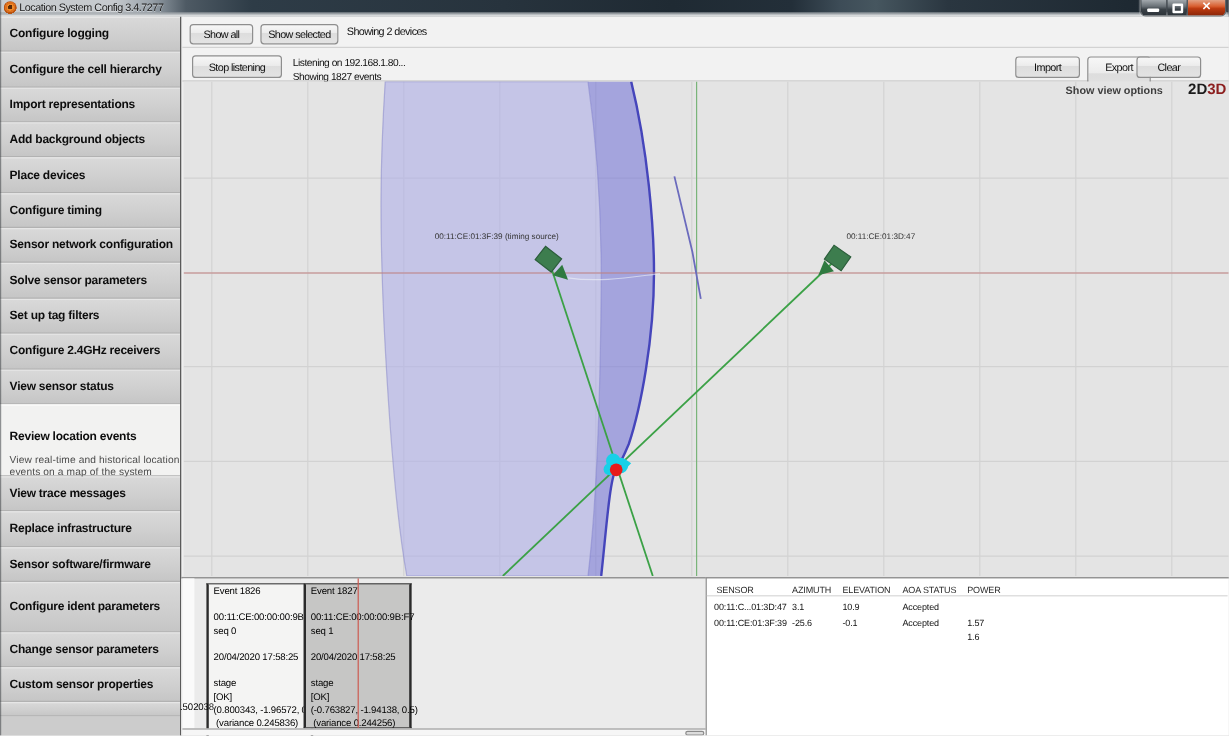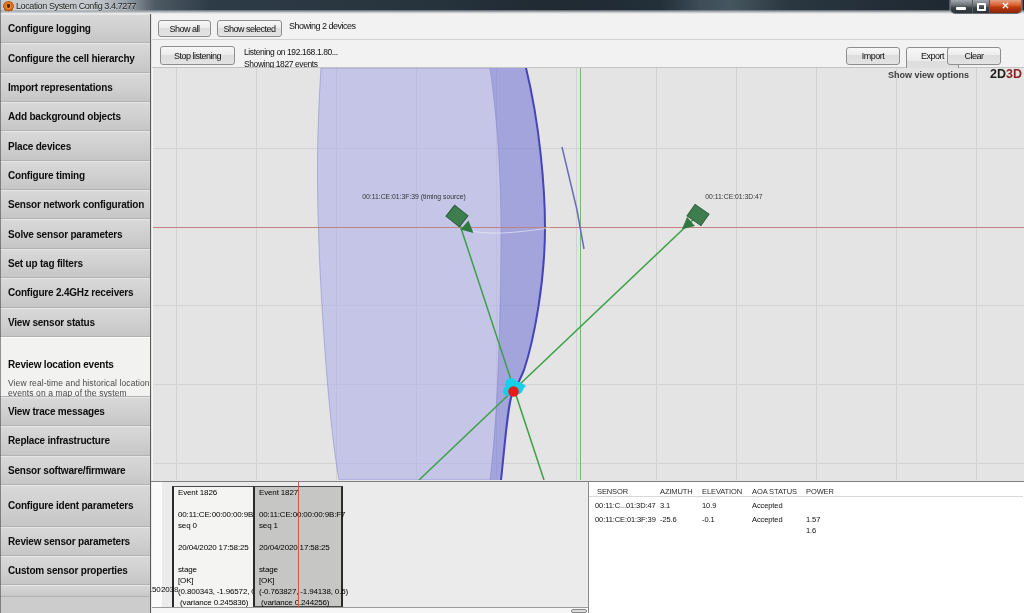--- a/index.html
+++ b/index.html
@@ -90,21 +90,21 @@
     <div class="sitem" style="height:29.3px">Set up tag filters</div>
     <div class="sitem" style="height:29.4px">Configure 2.4GHz receivers</div>
     <div class="sitem" style="height:29.3px">View sensor status</div>
     <div class="sitem sel" style="height:60px">Review location events
       <div class="desc">View real-time and historical location<br>events on a map of the system</div>
     </div>
     <div class="sitem" style="height:29.3px">View trace messages</div>
     <div class="sitem" style="height:29.4px">Replace infrastructure</div>
     <div class="sitem" style="height:29.3px">Sensor software/firmware</div>
     <div class="sitem" style="height:42px">Configure ident parameters</div>
-    <div class="sitem" style="height:29.3px">Review sensor parameters</div>
+    <div class="sitem" style="height:29.3px">Change sensor parameters</div>
     <div class="sitem" style="height:29.3px">Custom sensor properties</div>
     <div class="sitem" style="height:12px"></div>
   </div>
 
   <div class="abs" style="left:152px;top:14px;width:1px;height:466px;background:#f6f6f6;"></div>
   <div id="toolbar1" class="abs"></div>
   <div id="toolbar2" class="abs"></div>
   <div class="btn" style="left:158px;top:20px;width:53px;height:17px;line-height:16px;">Show all</div>
   <div class="btn" style="left:217px;top:20px;width:65px;height:17px;line-height:16px;">Show selected</div>
   <div class="abs" style="left:289px;top:21px;font-size:9px;letter-spacing:-0.5px;color:#111;">Showing 2 devices</div>

